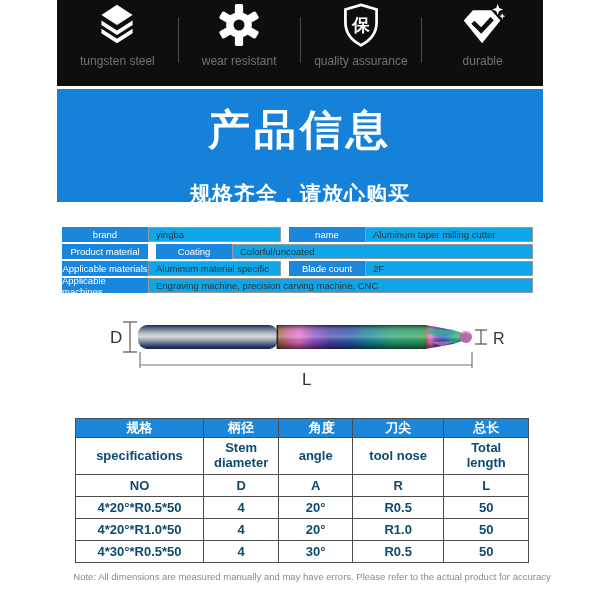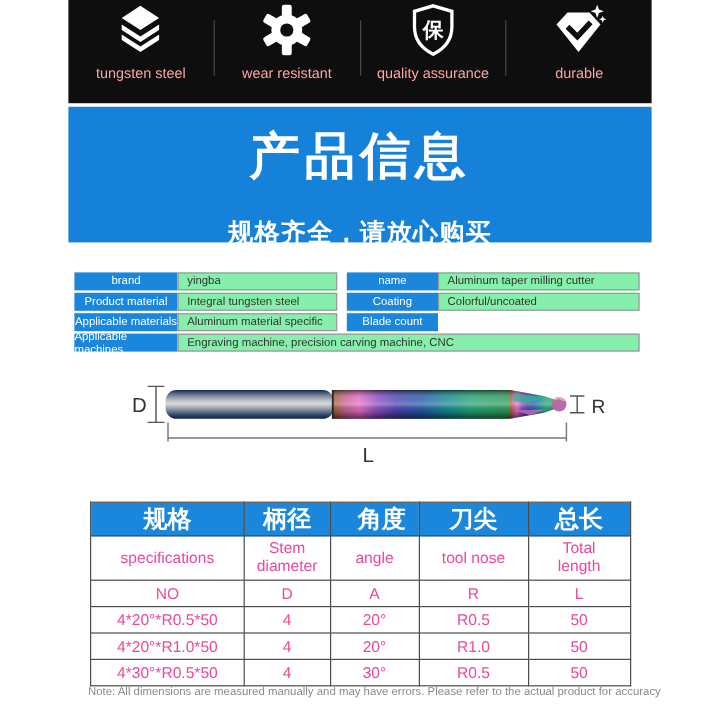--- a/index.html
+++ b/index.html
@@ -4,49 +4,49 @@
 <style>
   * { margin:0; padding:0; box-sizing:border-box; }
   body { font-family:"Liberation Sans","DejaVu Sans",sans-serif; background:#fff; }
   .page { position:relative; width:600px; height:600px; background:#fff; overflow:hidden; }
 
   
   .feature-bar { position:absolute; left:57px; top:0; width:486px; height:86px;
     background:#0e0e0e; display:flex; align-items:stretch; }
   .feature-item { flex:1; display:flex; flex-direction:column; align-items:center; padding-top:3px; }
   .feature-item svg { width:44px; height:44px; }
-  .feature-label { color:#fca5a5; font-size:12px; margin-top:7px; white-space:nowrap; }
+  .feature-label { color:#737373; font-size:12px; margin-top:7px; white-space:nowrap; }
   .feature-divider { width:1px; background:#4a4a4a; align-self:center; height:46px; margin-top:-6px; }
 
   
   .banner { position:absolute; left:57px; top:89px; width:486px; height:113px;
     background:#1681d8; color:#fff; text-align:center; }
   .banner-title { font-size:42px; font-weight:bold; letter-spacing:4px; padding-top:13px; }
   .banner-subtitle { font-size:21px; font-weight:600; letter-spacing:1px; margin-top:22px; }
 
   
   .info-table { position:absolute; left:62px; top:227px; width:471px; }
   .info-row { display:flex; height:15px; margin-bottom:2px; }
   .info-label { background:#1b87dc; color:#fff; font-size:9.5px; display:flex;
     align-items:center; justify-content:center; }
-  .info-value { background:#86efac; border:1px solid #9a9a9a; color:#333; font-size:9.5px;
+  .info-value { background:#0ea5e9; border:1px solid #9a9a9a; color:#333; font-size:9.5px;
     display:flex; align-items:center; padding-left:7px; white-space:nowrap; overflow:hidden; }
   .w-l1 { width:86px; } .w-v1 { width:133px; }
   .pair-gap { width:8px; }
   .w-l2 { width:76px; } .w-v2 { flex:1; }
   .w-vfull { flex:1; }
 
   
   .figure { position:absolute; left:90px; top:306px; width:420px; height:88px; }
 
   
   .spec-table { position:absolute; left:75px; top:418px; border-collapse:collapse; table-layout:fixed; }
   .spec-table td { border:1px solid #4c4c4c; text-align:center; vertical-align:middle;
-    color:#ec4899; font-size:13px; }
-  .spec-table tr.head td { background:#1b87dc; color:#fff; font-size:20px; font-weight:bold;
+    color:#0c4a6e; font-size:13px;font-weight:bold; }
+  .spec-table tr.head td { background:#1b87dc; color:#fff; font-size:13px; font-weight:bold;
     height:15px; border-color:#4c4c4c; }
   .spec-table tr.sub td { height:37px; line-height:1.15; padding:0 10px; }
   .spec-table tr.codes td, .spec-table tr.data td { height:22px; }
   .c0 { width:128px; } .c1 { width:70px; } .c2 { width:74px;padding-left:12px; } .c3 { width:91px; } .c4 { width:85px; }
 
   .note { position:absolute; left:12px; top:571px; width:600px; text-align:center;
     color:#8a8a8a; font-size:9.5px; }
 </style>
 </head>
 <body>
@@ -106,30 +106,30 @@
   <div class="info-table">
     <div class="info-row">
       <div class="info-label w-l1">brand</div>
       <div class="info-value w-v1">yingba</div>
       <div class="pair-gap"></div>
       <div class="info-label w-l2">name</div>
       <div class="info-value w-v2">Aluminum taper milling cutter</div>
     </div>
     <div class="info-row">
       <div class="info-label w-l1">Product material</div>
-      <div class="info-value w-v1">Integral tungsten steel</div>
       <div class="pair-gap"></div>
       <div class="info-label w-l2">Coating</div>
       <div class="info-value w-v2">Colorful/uncoated</div>
     </div>
     <div class="info-row">
       <div class="info-label w-l1">Applicable materials</div>
       <div class="info-value w-v1">Aluminum material specific</div>
       <div class="pair-gap"></div>
       <div class="info-label w-l2">Blade count</div>
+      <div class="info-value w-v2">2F</div>
     </div>
     <div class="info-row">
       <div class="info-label w-l1">Applicable machines</div>
       <div class="info-value w-vfull">Engraving machine, precision carving machine, CNC</div>
     </div>
   </div>
 
   <svg class="figure" viewBox="0 0 420 88">
     <defs>
       <linearGradient id="shankGrad" x1="0" y1="0" x2="0" y2="1">

